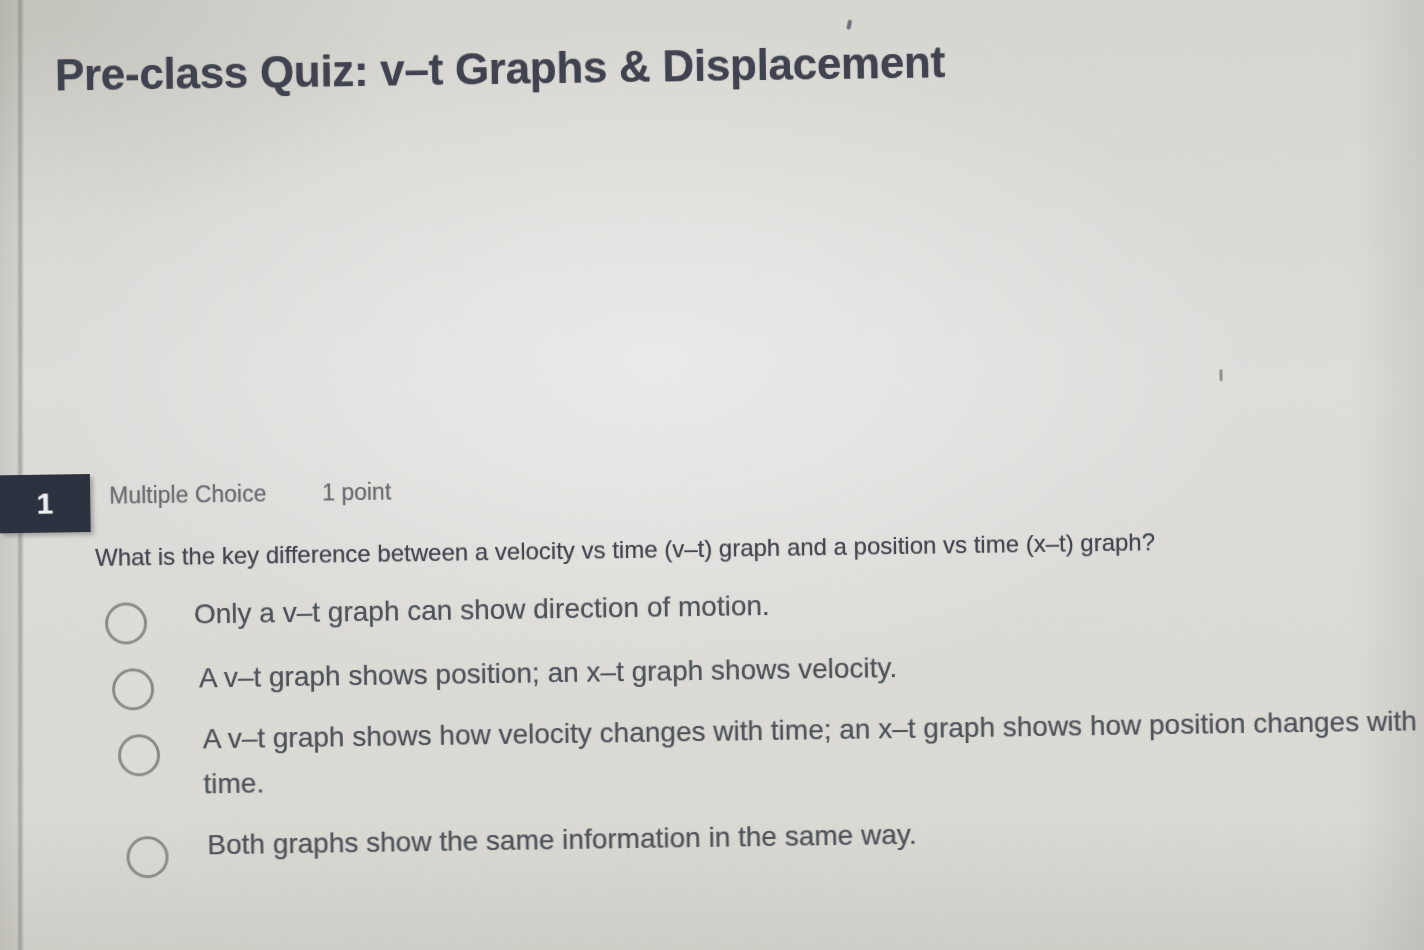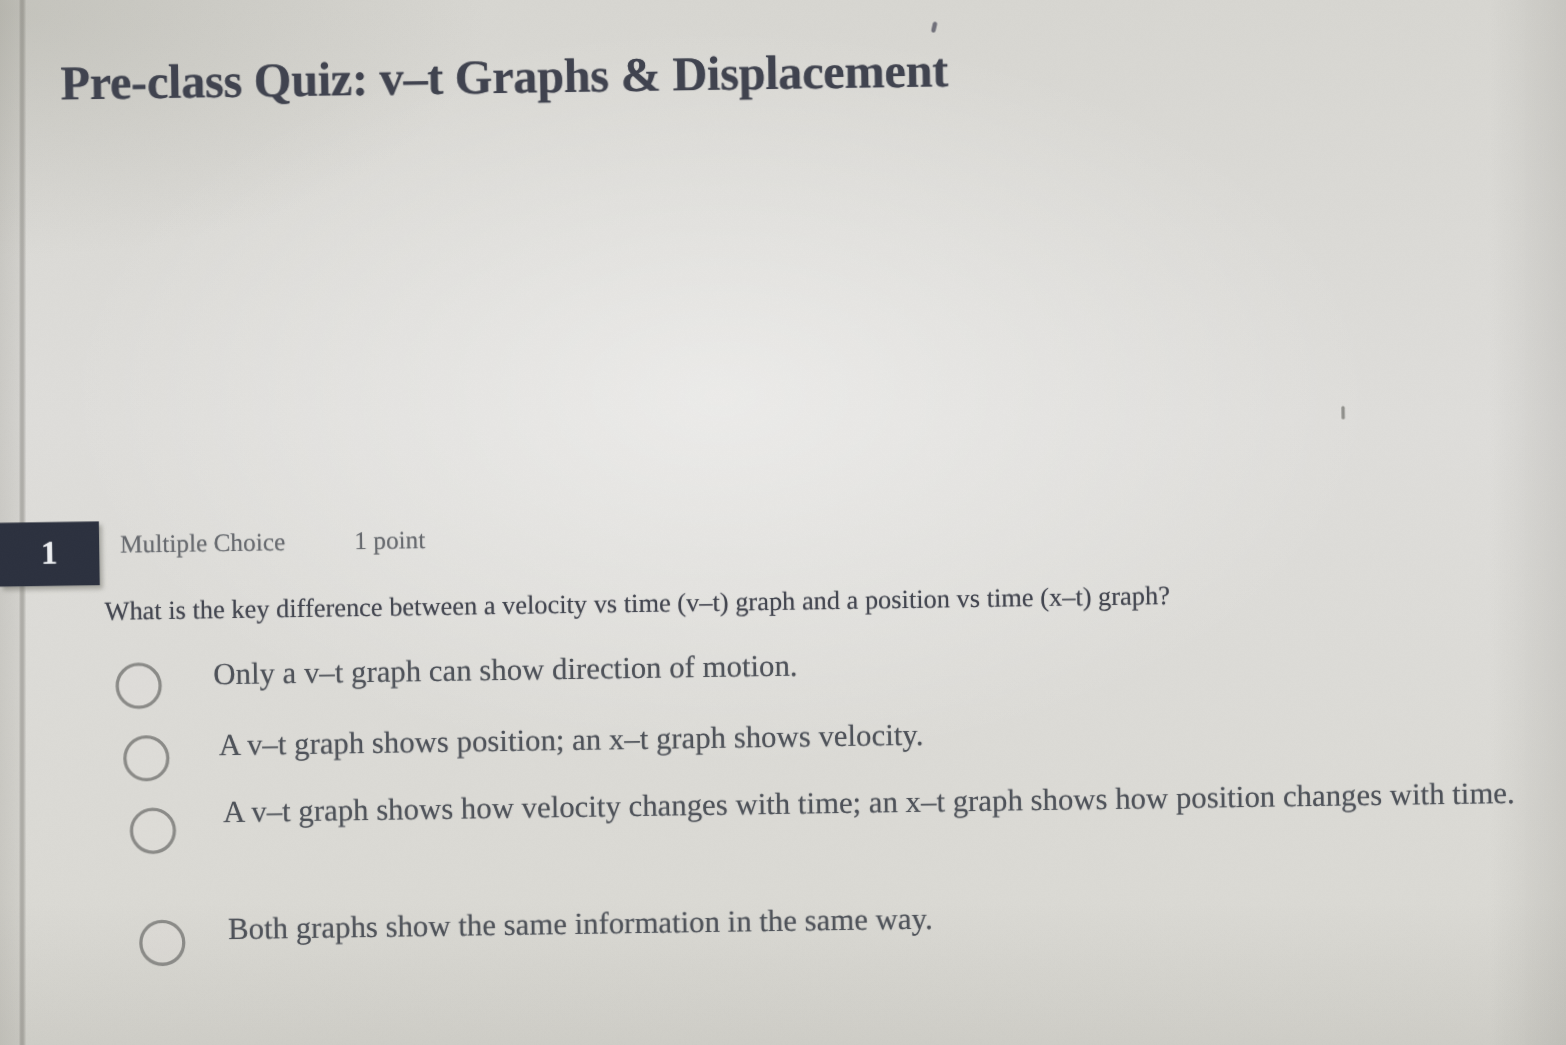--- a/index.html
+++ b/index.html
@@ -15,21 +15,20 @@
   .photo {
     position: absolute;
     inset: 0;
     background:
       radial-gradient(620px 320px at 10px 10px, rgba(118,118,104,0.20), rgba(118,118,104,0) 70%),
       linear-gradient(90deg, rgba(146,144,136,0.25) 0px, rgba(146,144,136,0.15) 17px, rgba(104,102,96,0.40) 19px, rgba(104,102,96,0.40) 21px, rgba(146,144,136,0) 24px),
       linear-gradient(270deg, rgba(118,116,110,0.16) 0px, rgba(118,116,110,0) 70px),
       linear-gradient(0deg, rgba(125,123,115,0.12) 0px, rgba(125,123,115,0) 130px),
       radial-gradient(800px 450px at 46% 38%, rgba(255,255,255,0.42), rgba(255,255,255,0) 75%),
       linear-gradient(180deg, #d7d6d1 0%, #deddda 40%, #d9d8d2 100%);
-    font-family: Liberation Serif, serif;
   }
 
   .tilt {
     position: absolute;
     inset: 0;
     transform: rotate(-0.85deg);
     transform-origin: 90px 550px;
     filter: blur(0.4px);
   }
 

